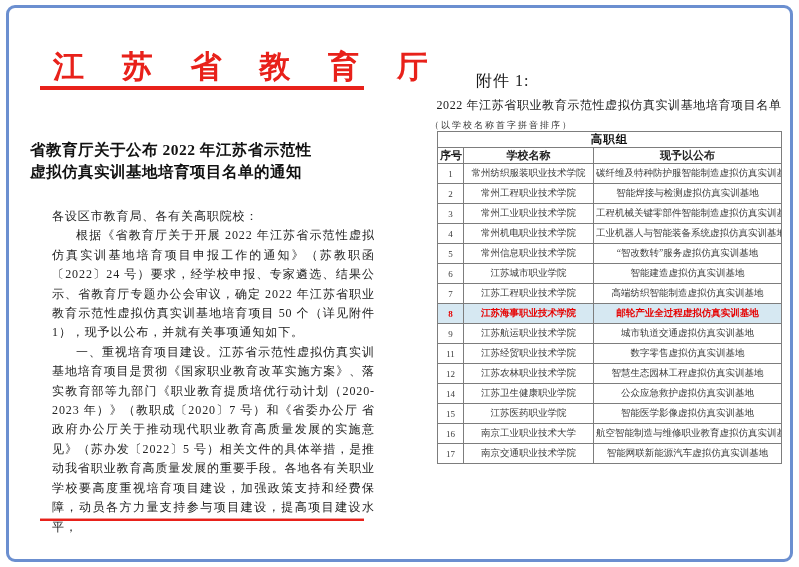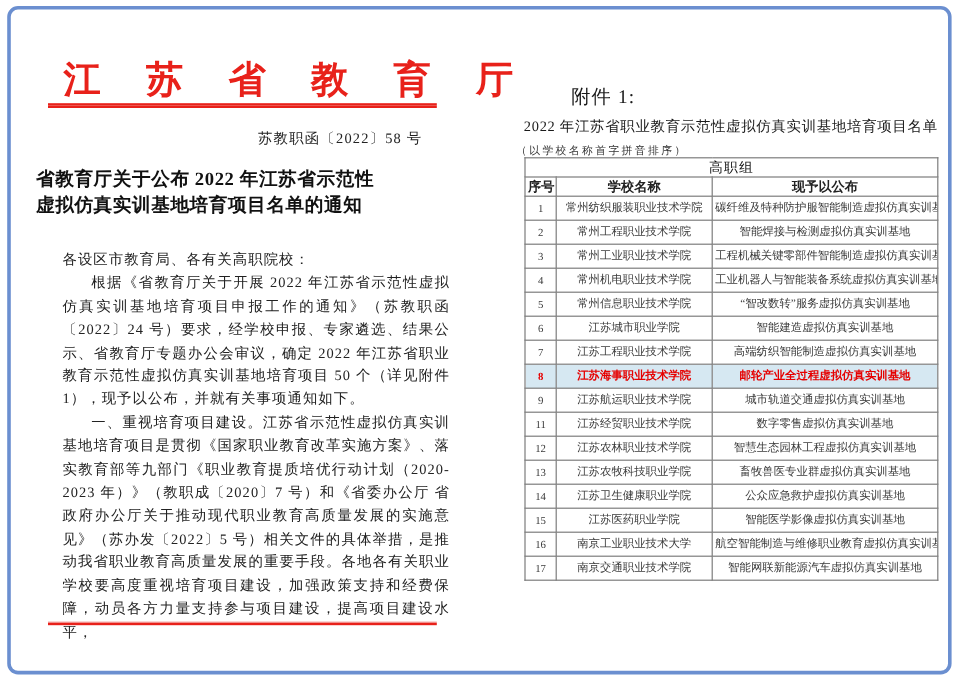--- a/index.html
+++ b/index.html
@@ -108,21 +108,21 @@
   table.roster th, table.roster td {
     border: 1px solid #7d7d7d;
     text-align: center;
     vertical-align: middle;
     padding: 0 2px;
     overflow: hidden;
     white-space: nowrap;
   }
   table.roster .group-header th {
     font-size: 11.5px;
-    font-weight: normal;
+    font-weight: bold;
     color: #111111;
     height: 15px;
     letter-spacing: 1px;
   }
   table.roster .col-header th {
     font-weight: bold;
     color: #222222;
     height: 16px;
     font-size: 11px;
   }
@@ -137,21 +137,20 @@
   col.c-school { width: 130px; }
   col.c-project { width: 188px; }
 </style>
 </head>
 <body>
 
 <div id="canvas">
 
   <div class="agency-title">江 苏 省 教 育 厅</div>
   <div class="rule-top"></div>
-  <div class="doc-number">苏教职函〔2022〕58 号</div>
   <div class="doc-title">
     <div>省教育厅关于公布 2022 年江苏省示范性</div>
     <div>虚拟仿真实训基地培育项目名单的通知</div>
   </div>
   <div class="notice-body">
     <p>各设区市教育局、各有关高职院校：</p>
     <p class="indent">根据《省教育厅关于开展 2022 年江苏省示范性虚拟仿真实训基地培育项目申报工作的通知》（苏教职函〔2022〕24 号）要求，经学校申报、专家遴选、结果公示、省教育厅专题办公会审议，确定 2022 年江苏省职业教育示范性虚拟仿真实训基地培育项目 50 个（详见附件 1），现予以公布，并就有关事项通知如下。</p>
     <p class="indent">一、重视培育项目建设。江苏省示范性虚拟仿真实训基地培育项目是贯彻《国家职业教育改革实施方案》、落实教育部等九部门《职业教育提质培优行动计划（2020-2023 年）》（教职成〔2020〕7 号）和《省委办公厅 省政府办公厅关于推动现代职业教育高质量发展的实施意见》（苏办发〔2022〕5 号）相关文件的具体举措，是推动我省职业教育高质量发展的重要手段。各地各有关职业学校要高度重视培育项目建设，加强政策支持和经费保障，动员各方力量支持参与项目建设，提高项目建设水平，</p>
   </div>
   <div class="rule-bottom"></div>
@@ -226,25 +225,20 @@
           <td class="no-cell">11</td>
           <td>江苏经贸职业技术学院</td>
           <td>数字零售虚拟仿真实训基地</td>
         </tr>
         <tr>
           <td class="no-cell">12</td>
           <td>江苏农林职业技术学院</td>
           <td>智慧生态园林工程虚拟仿真实训基地</td>
         </tr>
         <tr>
-          <td class="no-cell">13</td>
-          <td>江苏农牧科技职业学院</td>
-          <td>畜牧兽医专业群虚拟仿真实训基地</td>
-        </tr>
-        <tr>
           <td class="no-cell">14</td>
           <td>江苏卫生健康职业学院</td>
           <td>公众应急救护虚拟仿真实训基地</td>
         </tr>
         <tr>
           <td class="no-cell">15</td>
           <td>江苏医药职业学院</td>
           <td>智能医学影像虚拟仿真实训基地</td>
         </tr>
         <tr>

